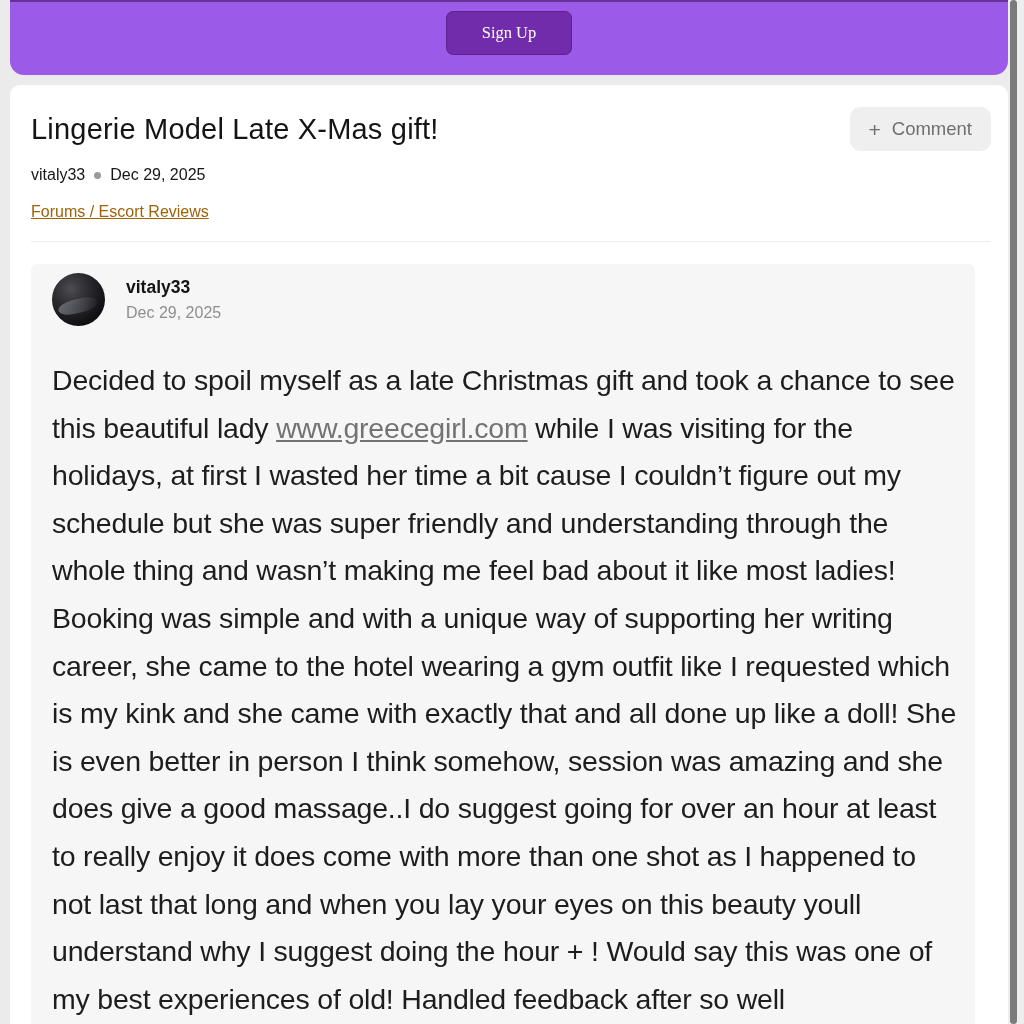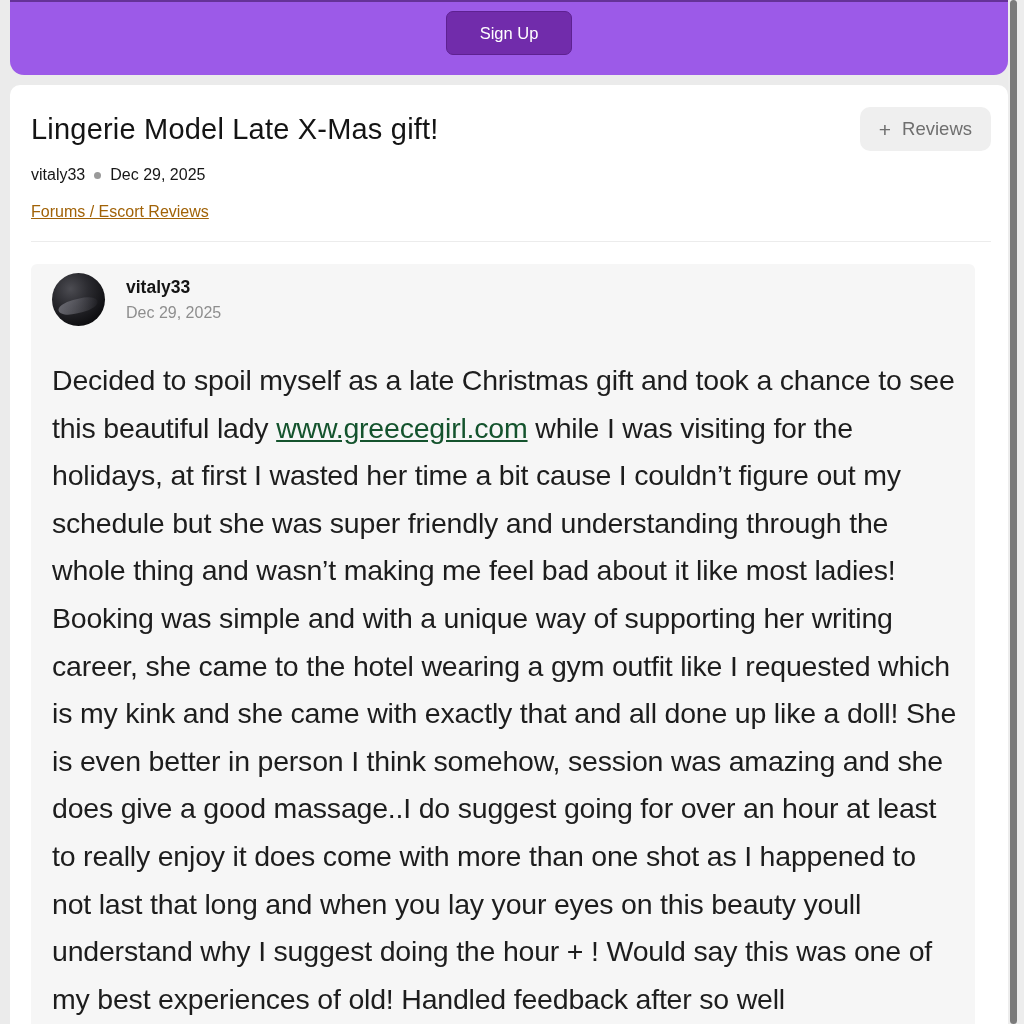--- a/index.html
+++ b/index.html
@@ -11,20 +11,21 @@
     position: relative;
     font-family: "Liberation Sans", "DejaVu Sans", sans-serif;
   }
 
   
   .banner {
     position: absolute; left: 10px; top: 0;
     width: 998px; height: 75px;
     background: #9c5ae8;
     border-radius: 0 0 14px 14px;
+    font-family: Liberation Serif, serif;
   }
   .banner-topline {
     position: absolute; left: 0; top: 0;
     width: 100%; height: 2px;
     background: #53267e; opacity: .75;
   }
   .signup-btn {
     position: absolute; left: 50%; transform: translateX(-50%);
     top: 11px; width: 126px; height: 44px;
     background: #712cab;
@@ -102,21 +103,21 @@
   }
   .post-author { font-size: 17.5px; font-weight: bold; color: #141414; margin-top: 4px; cursor: pointer; }
   .post-date { font-size: 16px; color: #8e8e8e; margin-top: 6px; }
 
   .post-body {
     margin-top: 31px;
     width: 908px;
     font-size: 28.5px; line-height: 47.6px;
     color: #1d1d1d; letter-spacing: -0.2px;
   }
-  .post-body a { color: #14532d; text-decoration: underline; cursor: pointer; }
+  .post-body a { color: #737373; text-decoration: underline; cursor: pointer; }
 
   
   .scrollbar {
     position: absolute; right: 0; top: 0;
     width: 16px; height: 1024px;
     background: #ededed;
   }
   .scroll-thumb {
     position: absolute; left: 2px; top: 0;
     width: 7px; height: 1024px;
@@ -129,21 +130,21 @@
 
 <div class="banner">
   <div class="banner-topline"></div>
   <button class="signup-btn">Sign Up</button>
 </div>
 
 <div class="card">
 
   <button class="comment-btn">
     <span class="plus-icon">+</span>
-    <span>Reviews</span>
+    <span>Comment</span>
   </button>
 
   <h1 class="page-title">Lingerie Model Late X-Mas gift!</h1>
 
   <div class="byline">
     <span>vitaly33</span>
     <span class="dot"></span>
     <span>Dec 29, 2025</span>
   </div>
 

